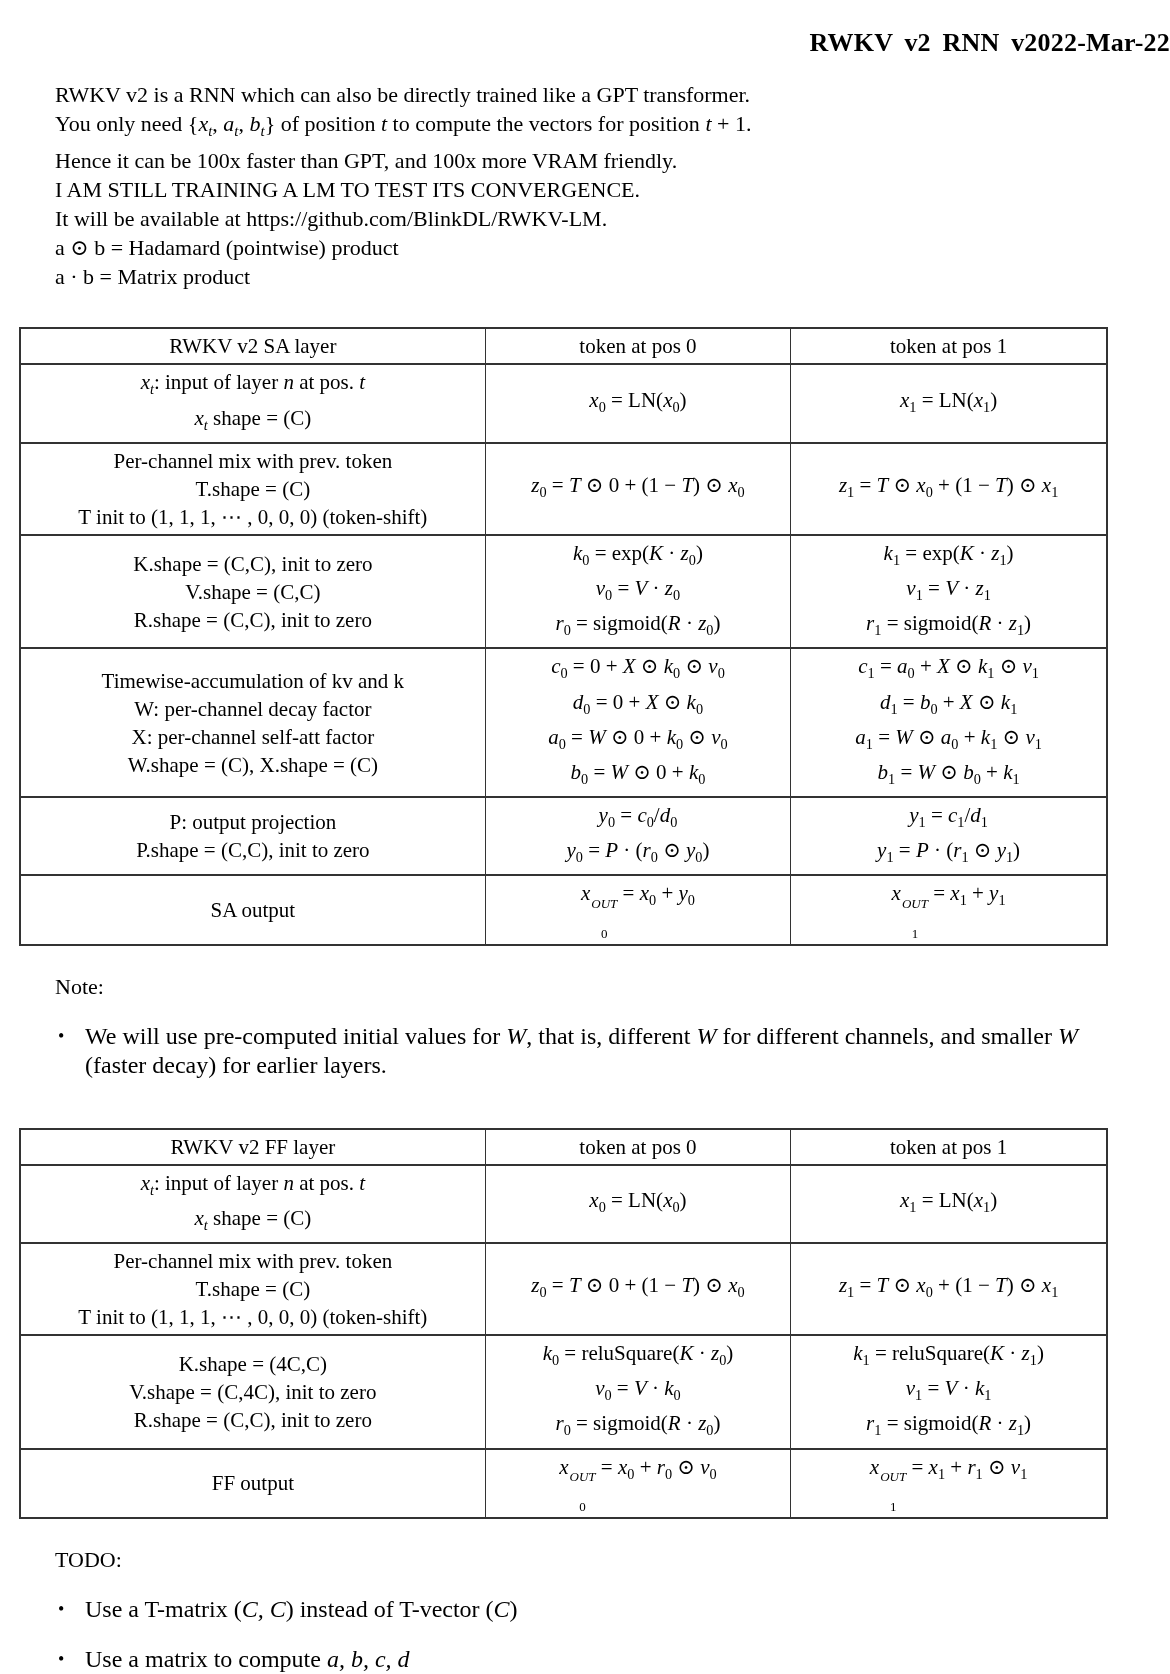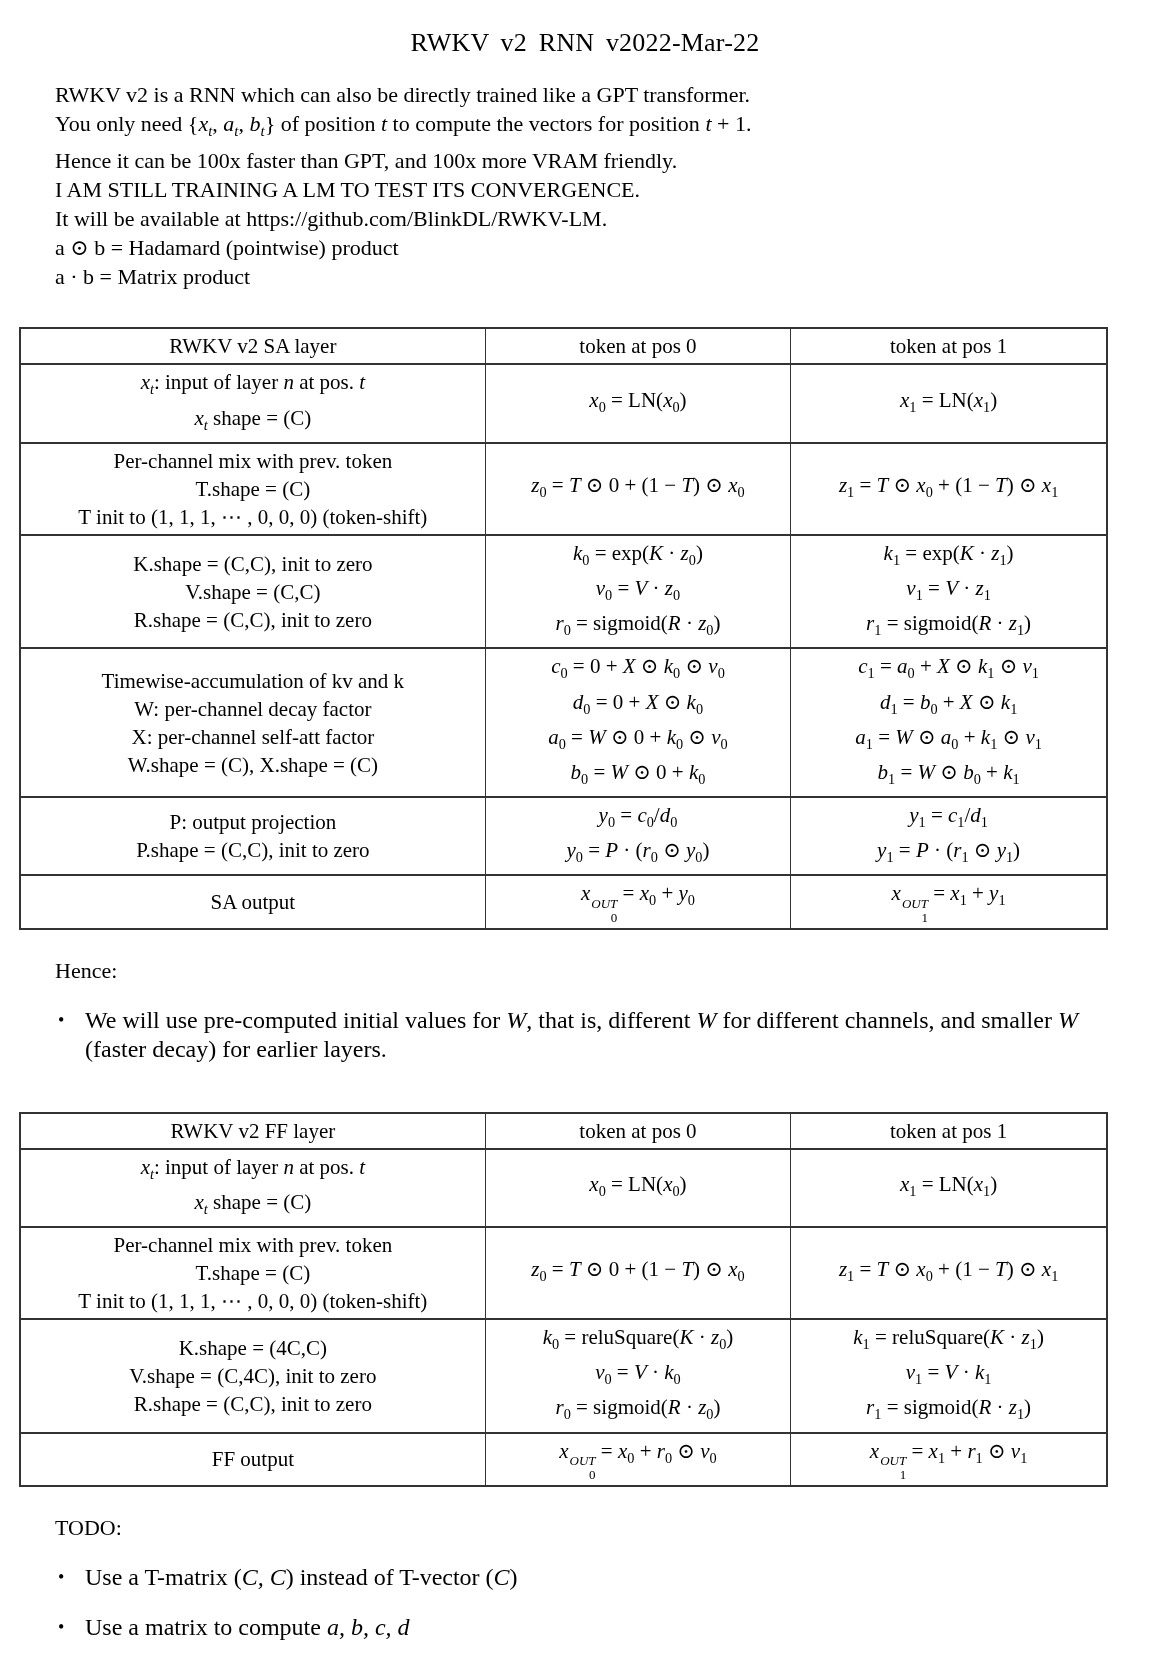--- a/index.html
+++ b/index.html
@@ -1,41 +1,41 @@
 <!DOCTYPE html>
 <html><head>
 <meta charset="utf-8">
 <style>
   html,body{margin:0;padding:0;background:#ffffff;}
   body{width:1170px;height:1674px;overflow:hidden;
        font-family:"Liberation Serif","DejaVu Serif",serif;
        color:#000;}
   .page{padding-top:28px;}
-  h1.title{font-size:26px;font-weight:normal;text-align:center;margin:0;
+  h1.title{font-size:26px;font-weight:bold;text-align:right;margin:0;
            word-spacing:5px;letter-spacing:0.2px;}
   .intro{margin:22px 40px 0 55px;font-size:22px;line-height:29px;}
   table.ltx{border-collapse:collapse;table-layout:fixed;width:1089px;
             margin-left:19px;font-size:21px;}
   table.ltx td{border:1px solid #333;border-top-width:2px;border-bottom-width:2px;
                text-align:center;vertical-align:middle;padding:3px 6px;
                line-height:28px;}
   table.ltx{border:2px solid #333;}
   col.c1{width:42.8%;} col.c2{width:28.1%;} col.c3{width:29.1%;}
   .sa-table{margin-top:36px;padding-left:16px;}
   .ff-table{margin-top:48px;}
   .sec-label{margin:26px 0 0 55px;font-size:22px;line-height:29px;}
   .todo-label{}
   ul.blist{margin:14px 0 0 0;padding:0 48px 0 85px;}
   ul.blist li{list-style:none;position:relative;margin-top:21px;
               font-size:24px;line-height:29px;}
   ul.blist li::before{content:'•';position:absolute;left:-27px;top:0px;
                       font-size:18px;}
   sub{font-size:0.68em;}
-  .ss{display:inline-flex;flex-direction:column;align-items:flex-end;
-      vertical-align:-0.6em;font-size:0.62em;line-height:1.05;margin-left:1px;}
+  .ss{display:inline-flex;flex-direction:column;align-items:center;
+      vertical-align:-0.6em;font-size:0.62em;line-height:1.05;margin-left:1px;gap:16px;}
   .ss span{display:block;}
 </style>
 </head>
 <body>
 
 <div class="page">
 
   <h1 class="title">RWKV v2 RNN v2022-Mar-22</h1>
 
   <div class="intro">
@@ -92,21 +92,21 @@
               <span>0</span>
             </span> = <i>x</i><sub>0</sub> + <i>y</i><sub>0</sub></td>
         <td><i>x</i><span class="ss">
               <span><i>OUT</i></span>
               <span>1</span>
             </span> = <i>x</i><sub>1</sub> + <i>y</i><sub>1</sub></td>
       </tr>
     </tbody>
   </table>
 
-  <div class="sec-label">Hence:</div>
+  <div class="sec-label">Note:</div>
   <ul class="blist">
     <li>We will use pre-computed initial values for <i>W</i>, that is, different <i>W</i> for different channels, and smaller <i>W</i> (faster decay) for earlier layers.</li>
   </ul>
 
   <table class="ltx ff-table">
     <colgroup>
         <col class="c1">
         <col class="c2">
         <col class="c3">
       </colgroup>

